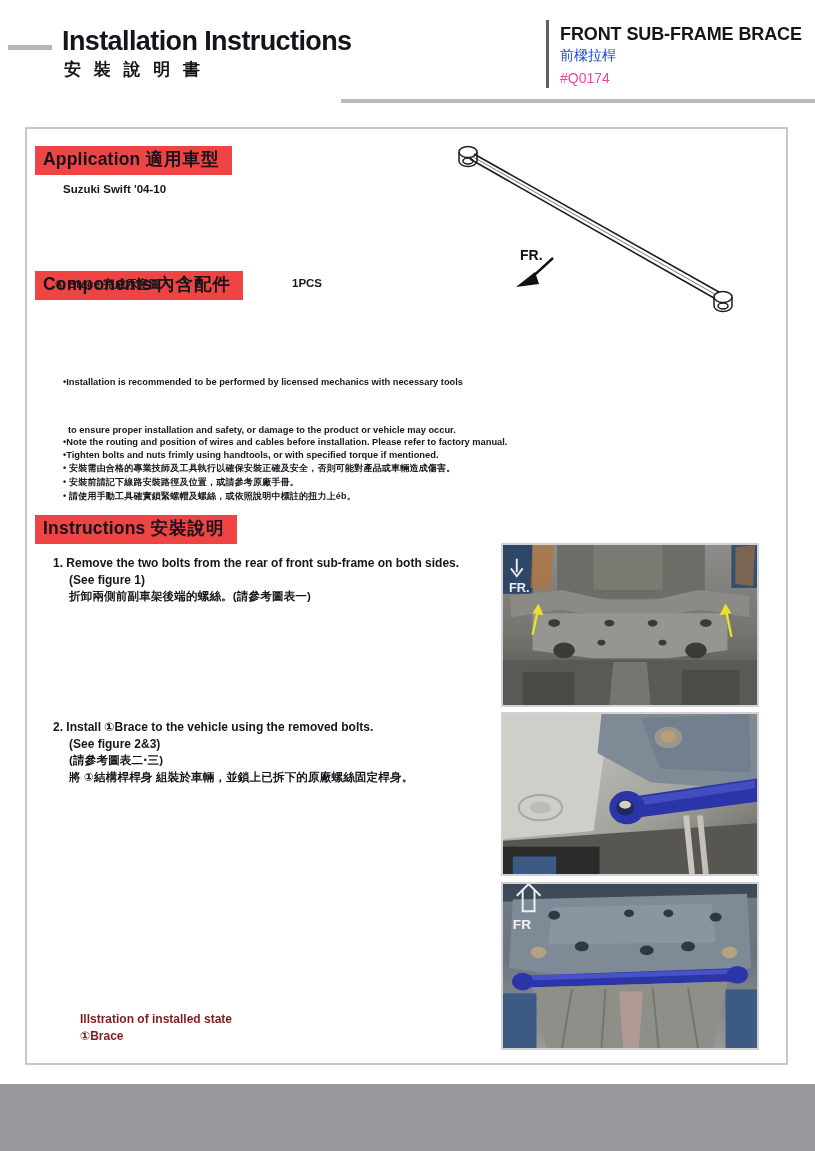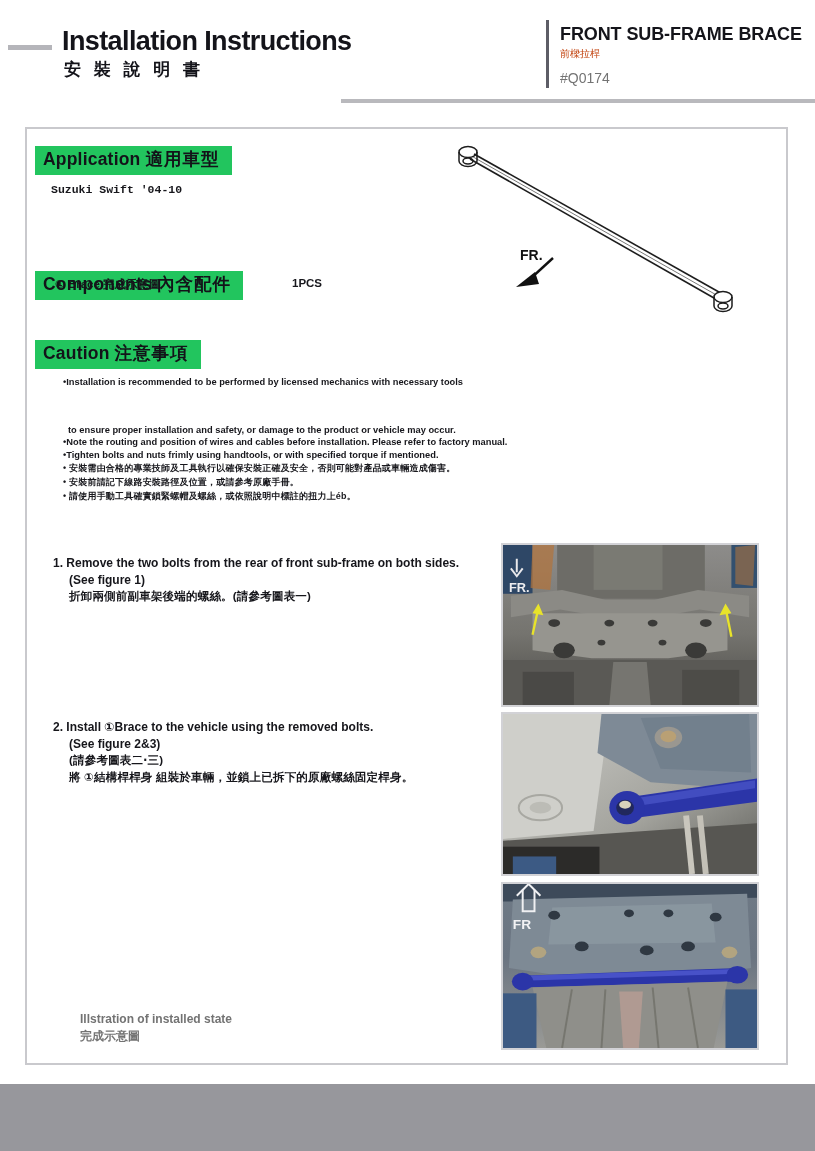--- a/index.html
+++ b/index.html
@@ -57,29 +57,29 @@
     left: 560px; top: 24px;
     font-size: 18px;
     font-weight: bold;
     letter-spacing: -0.1px;
     color: #14141a;
     white-space: nowrap;
   }
   .prod-cn {
     position: absolute;
     left: 560px; top: 47px;
-    font-size: 10px;
-    color: #c2410c;
+    font-size: 14px;
+    color: #1d4ed8;
     white-space: nowrap;
   }
   .prod-sku {
     position: absolute;
     left: 560px; top: 70px;
     font-size: 14px;
-    color: #737373;
+    color: #ec4899;
     white-space: nowrap;
   }
   .header-rule {
     position: absolute;
     left: 341px; top: 99px;
     width: 474px; height: 4px;
     background: #b9b9bd;
   }
 
   
@@ -87,41 +87,40 @@
     position: absolute;
     left: 25px; top: 127px;
     width: 763px; height: 938px;
     border: 2px solid #c9c9cd;
     box-sizing: border-box;
     background: #fff;
   }
 
   .sec-head {
     position: absolute;
-    background: #22c55e;
+    background: #ef4444;
     font-weight: bold;
     color: #131319;
     line-height: 1;
     white-space: nowrap;
     padding: 5px 12px 6px 8px;
     font-size: 17.5px;
     letter-spacing: 0.2px;
   }
   .sec-head .cn { letter-spacing: 1px; }
 
   
   #sec-application { left: 8px; top: 17px; }
   .app-item {
     position: absolute;
-    left: 24px; top: 54px;
+    left: 36px; top: 54px;
     font-size: 11.5px;
     font-weight: bold;
     color: #17171c;
     white-space: nowrap;
-    font-family: Liberation Mono, monospace;
   }
 
   
   #sec-components { left: 8px; top: 113px; margin-top: 29px; }
   .comp-row {
     position: absolute;
     left: 28px; top: 148px;
     width: 320px;
     font-size: 11.5px;
     font-weight: bold;
@@ -179,21 +178,21 @@
   #step-1 { top: 426px; }
   #step-2 { top: 590px; }
   .illus-caption {
     position: absolute;
     left: 53px; top: 882px;
     width: 320px;
   }
   .illus-caption .line {
     font-size: 12px;
     font-weight: bold;
-    color: #737373;
+    color: #7f1d1d;
     line-height: 17px;
     white-space: nowrap;
   }
 
   
   .product-drawing {
     position: absolute;
     left: 440px; top: 130px;
     width: 350px; height: 225px;
   }
@@ -249,34 +248,34 @@
   </div>
   <div class="app-item">Suzuki Swift '04-10</div>
 
   <div class="sec-head" id="sec-components">
     <span>Components</span>
     <span class="cn">內含配件</span>
   </div>
   <div class="comp-row">① Brace 完成示意圖</div>
   <div class="comp-qty">1PCS</div>
 
-  <div class="sec-head" id="sec-caution">
-    <span>Caution</span>
-    <span class="cn">注意事項</span>
-  </div>
   <div class="caution-list">
     <div class="en">•Installation is recommended to be performed by licensed mechanics with necessary tools</div>
     <div class="en indent">to ensure proper installation and safety, or damage to the product or vehicle may occur.</div>
     <div class="en">•Note the routing and position of wires and cables before installation. Please refer to factory manual.</div>
     <div class="en">•Tighten bolts and nuts frimly using handtools, or with specified torque if mentioned.</div>
     <div class="cn">• 安裝需由合格的專業技師及工具執行以確保安裝正確及安全，否則可能對產品或車輛造成傷害。</div>
     <div class="cn">• 安裝前請記下線路安裝路徑及位置，或請參考原廠手冊。</div>
     <div class="cn">• 請使用手動工具確實鎖緊螺帽及螺絲，或依照說明中標註的扭力上éb。</div>
   </div>
 
+  <div class="sec-head" id="sec-instructions">
+    <span>Instructions</span>
+    <span class="cn">安裝說明</span>
+  </div>
 
   <div class="step" id="step-1">
     <div class="line">
       <span>1.</span>
       <span>Remove the two bolts from the rear of front sub-frame on both sides.</span>
     </div>
     <div class="line sub">(See figure 1)</div>
     <div class="line sub cn">折卸兩側前副車架後端的螺絲。(請參考圖表一)</div>
   </div>
 
@@ -285,21 +284,21 @@
       <span>2.</span>
       <span>Install ①Brace to the vehicle using the removed bolts.</span>
     </div>
     <div class="line sub">(See figure 2&amp;3)</div>
     <div class="line sub cn">(請參考圖表二‧三)</div>
     <div class="line sub cn">將 ①結構桿桿身 組裝於車輛，並鎖上已拆下的原廠螺絲固定桿身。</div>
   </div>
 
   <div class="illus-caption">
     <div class="line">Illstration of installed state</div>
-    <div class="line">完成示意圖</div>
+    <div class="line">①Brace</div>
   </div>
 </div>
 
 <div class="product-drawing">
   <svg viewBox="0 0 350 225" xmlns="http://www.w3.org/2000/svg">
     <g fill="none" stroke="#1d1d1d" stroke-width="1.5" stroke-linejoin="round">
 
       <ellipse cx="28" cy="22" rx="9" ry="5.5" fill="#ffffff"></ellipse>
       <path d="M19 22 L19 31 A9 5.5 0 0 0 37 31 L37 22"></path>
       <ellipse cx="28" cy="31" rx="5" ry="3" fill="#ffffff"></ellipse>

